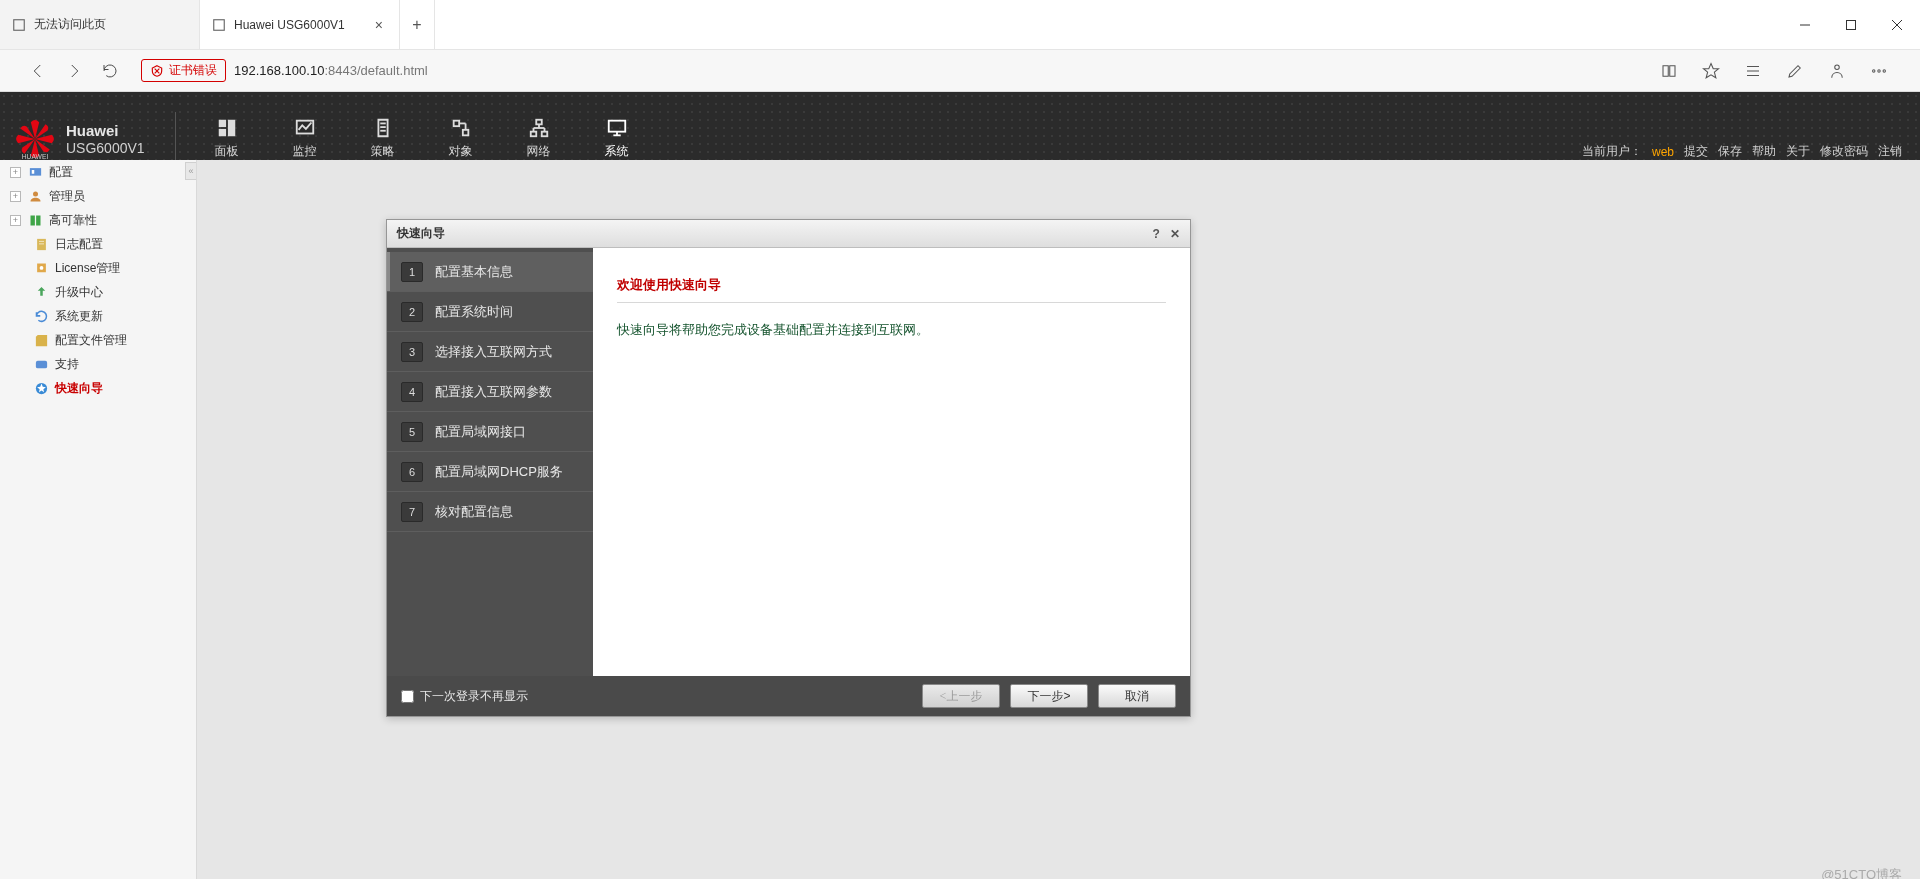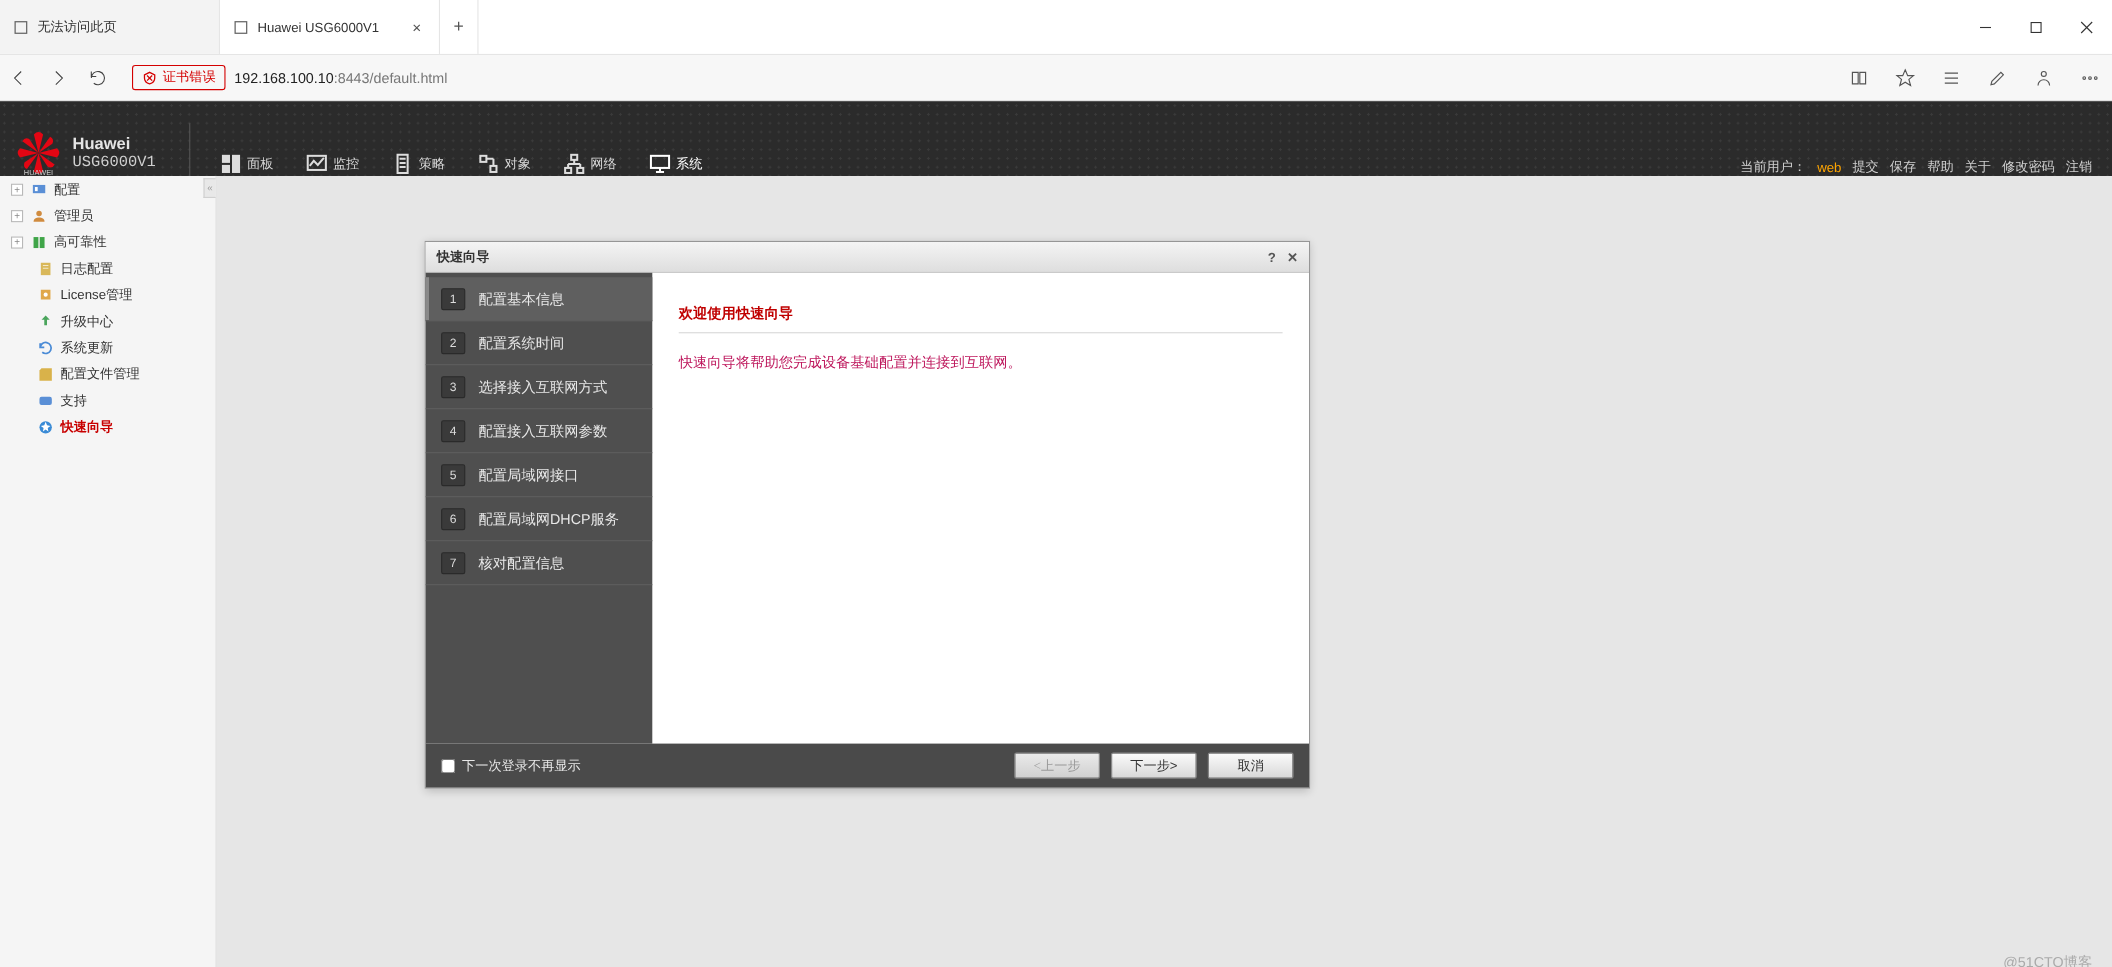--- a/index.html
+++ b/index.html
@@ -10,40 +10,40 @@
     .tab { display: flex; align-items: center; padding: 0 12px; font-size: 12px; color: #333; border-right: 1px solid #e5e5e5; min-width: 200px; position: relative; height: 100%; }
     .tab.inactive { background: #f3f3f3; }
     .tab.active { background: #fff; }
     .tab .t-icon { width: 14px; height: 14px; margin-right: 8px; display: inline-flex; align-items: center; justify-content: center; }
     .tab .t-close { margin-left: auto; padding:0 4px; color:#555; font-size:14px; }
     .newtab { width:35px; display:flex; align-items:center; justify-content:center; font-size:16px; color:#555; border-right:1px solid #e5e5e5;}
     .winbtns { margin-left:auto; display:flex; }
     .winbtn { width:46px; display:flex; align-items:center; justify-content:center; }
     .winbtn svg { stroke:#333; }
 
-    .browser-bar { height:42px; background:#f7f7f7; display:flex; align-items:center; padding:0 0; gap:2px; border-bottom:1px solid #ddd; }
+    .browser-bar { height:42px; background:#f7f7f7; display:flex; align-items:center; padding:0 21px; gap:2px; border-bottom:1px solid #ddd; }
     .nav-btn { width:34px; height:34px; display:flex; align-items:center; justify-content:center; border-radius:2px; }
     .nav-btn svg { stroke:#444; fill:none; stroke-width:1.3; }
     .cert-badge { display:flex; align-items:center; gap:5px; color:#d40000; border:1px solid #d40000; border-radius:3px; padding:2px 8px; font-size:12px; margin:0 6px 0 12px; }
     .url { font-size:13px; color:#777; }
     .url .host { color:#222; }
     .bar-spacer { flex:1; }
     .bar-icon { width:40px; height:34px; display:flex; align-items:center; justify-content:center; }
     .bar-icon svg { stroke:#555; fill:none; stroke-width:1.4; }
 
     
     .app-hdr { height:68px; background:#2b2b2b; background-image: radial-gradient(#3a3a3a 1px, transparent 1px); background-size:8px 8px; display:flex; align-items:flex-end; color:#c8c8c8; }
     .logo-box { display:flex; align-items:center; padding:0 18px 0 14px; }
     .logo-svg { width:42px; height:42px; }
     .brand { display:flex; flex-direction:column; margin-left:10px; line-height:1.2; }
     .brand-name { color:#e5e5e5; font-size:15px; font-weight:bold; }
-    .brand-model { color:#d0d0d0; font-size:14px;font-family:Liberation Mono, monospace; }
+    .brand-model { color:#d0d0d0; font-size:14px; }
     .top-divider { width:1px; height:48px; background:#555; margin:0 12px; }
     .top-nav { display:flex; gap:0; }
-    .top-item { width:78px; display:flex; align-items:center; justify-content:center; gap:4px; font-size:12px; color:#d8d8d8; cursor:pointer; padding-top:4px;}
+    .top-item { width:78px; display:flex; flex-direction:column; align-items:center; justify-content:center; gap:4px; font-size:12px; color:#d8d8d8; cursor:pointer; padding-top:4px;}
     .top-item.active { color:#fff; }
     .top-item svg { width:22px; height:22px; }
     .hdr-right { margin-left:auto; display:flex; align-items:center; gap:10px; padding-right:18px; font-size:12px; }
     .hdr-right .lbl { color:#d0d0d0; }
     .hdr-right .user { color:#ffa500; }
     .hdr-right .link { color:#d0d0d0; cursor:pointer; }
 
     
     .main { display:flex; height:calc(879px - 35px - 42px - 68px); }
     .sidebar { width:197px; background:#f5f5f5; border-right:1px solid #d9d9d9; position:relative; }
@@ -62,21 +62,21 @@
       background:linear-gradient(#f4f4f4,#dedede); border-bottom:1px solid #bdbdbd;}
     .wiz-title-actions { margin-left:auto; display:flex; gap:10px; color:#555;}
     .wiz-body { display:flex; height:428px; }
     .wiz-steps { width:206px; background:#4f4f4f; padding-top:4px; }
     .step { display:flex; align-items:center; height:40px; border-bottom:1px solid #5e5e5e; color:#e8e8e8; font-size:13px; cursor:pointer;}
     .step.active { background:#5f5f5f; box-shadow:inset 3px 0 0 #8a8a8a;}
     .step .num { width:22px; height:20px; margin:0 12px 0 14px; background:#3a3a3a; border:1px solid #2a2a2a; border-radius:2px; display:flex;align-items:center;justify-content:center; font-size:11px; color:#ddd;}
     .wiz-main { flex:1; padding:28px 24px; font-size:13px; }
     .wiz-welcome { color:#c00000; font-weight:bold; margin-bottom:8px; }
     .wiz-hr { border:none; border-top:1px solid #d8d8d8; margin-bottom:18px;}
-    .wiz-desc { color:#be185d; }
+    .wiz-desc { color:#14532d; }
     .wiz-foot { height:40px; background:#4a4a4a; display:flex; align-items:center; padding:0 14px; }
     .wiz-check { display:flex; align-items:center; gap:6px; color:#e8e8e8; font-size:12px;}
     .wiz-check input { accent-color:#888; }
     .wiz-btns { margin-left:auto; display:flex; gap:10px; }
     .wiz-btn { min-width:78px; height:24px; font-size:12px; color:#333; border:1px solid #888;
       background:linear-gradient(#fbfbfb,#d8d8d8); border-radius:2px; cursor:pointer; }
     .wiz-btn:disabled { color:#9a9a9a; background:linear-gradient(#eaeaea,#d0d0d0); cursor:default;font-family:Liberation Serif, serif; }
 
     .watermark { position:absolute; right:18px; bottom:10px; font-size:13px; color:#aaa; }
   </style>

